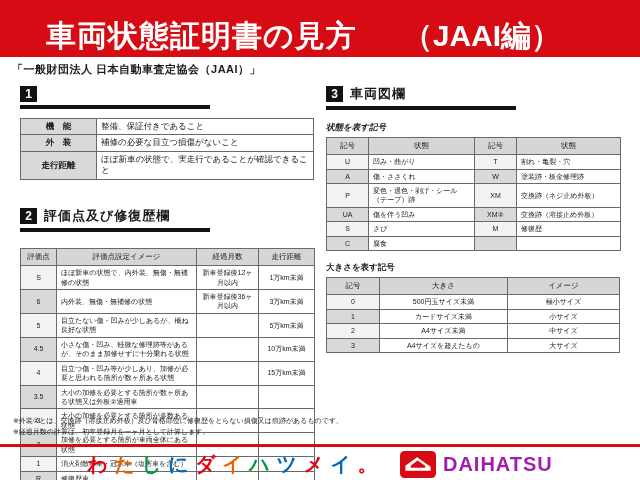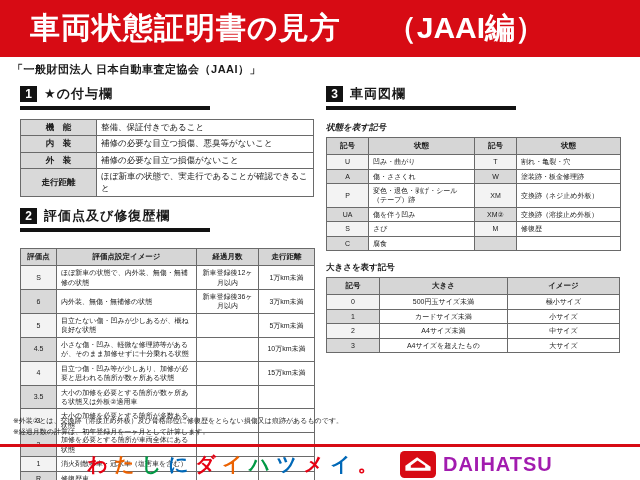--- a/index.html
+++ b/index.html
@@ -4,21 +4,21 @@
 <style>
   html,body{margin:0;padding:0;}
   body{
     width:640px;height:480px;position:relative;overflow:hidden;background:#ffffff;
     font-family:"Liberation Sans","DejaVu Sans",sans-serif;color:#1a1a1a;
     -webkit-font-smoothing:antialiased;
   }
   
   .banner{
     position:absolute;top:0;left:0;width:640px;height:57px;background:#d70b14;
-    display:flex;align-items:center;padding-left:30px;box-sizing:border-box;color:#fff;
+    display:flex;align-items:flex-end;padding-left:46px;box-sizing:border-box;color:#fff;
   }
   .banner-main{font-size:30px;font-weight:bold;letter-spacing:1px;white-space:nowrap;}
   .banner-edition{font-size:30px;font-weight:bold;margin-left:46px;white-space:nowrap;}
   .subtitle{position:absolute;top:62px;left:12px;font-size:11px;font-weight:bold;letter-spacing:0.5px;}
 
   
   .sec{position:absolute;width:298px;}
   .sec1{top:84px;left:20px;}
   .sec2{top:206px;left:20px;}
   .sec3{top:84px;left:326px;}
@@ -31,21 +31,21 @@
     display:inline-flex;align-items:center;justify-content:center;flex:0 0 auto;
   }
   .sec-title{font-size:13px;font-weight:bold;letter-spacing:1px;white-space:nowrap;}
 
   
   table.t{border-collapse:collapse;width:294px;table-layout:fixed;background:#fff;}
   .t td,.t th{
     border:1px solid #6a6a6a;padding:2px 4px;font-size:7px;line-height:1.35;
     vertical-align:middle;box-sizing:border-box;overflow:hidden;
   }
-  .t th{background:#d6d6d6;font-weight:bold;text-align:center;font-size:7.5px;padding:3px 2px;}
+  .t th{background:#d6d6d6;font-weight:normal;text-align:center;font-size:7.5px;padding:3px 2px;}
 
   .t1{margin-top:9px;}
   .t1 td{height:16px;font-size:8.5px;}
   .t1 td.lbl{background:#d9d9d9;text-align:center;font-weight:bold;}
 
   .t2{margin-top:16px;}
   .t2 tbody td{height:13px;}
   .t2 td:nth-child(1),.t2 td:nth-child(3),.t2 td:nth-child(4){text-align:center;}
   .t2 tbody tr:nth-child(odd)  td:nth-child(1){background:#f3f3f3;}
   .t2 tbody tr:nth-child(even) td:nth-child(1){background:#d9d9d9;}
@@ -83,37 +83,32 @@
 
 <div class="banner">
   <span class="banner-main">車両状態証明書の見方</span>
   <span class="banner-edition">（JAAI編）</span>
 </div>
 <div class="subtitle">「一般財団法人 日本自動車査定協会（JAAI）」</div>
 
 <section class="sec sec1">
   <div class="sec-head">
     <span class="sec-num">1</span>
-    <span class="sec-title">★の付与欄</span>
   </div>
   <table class="t t1">
     <colgroup>
         <col style="width:76px">
         <col>
       </colgroup>
     <tbody>
   <tr>
     <td class="lbl">機　能</td>
     <td>整備、保証付きであること</td>
   </tr>
 
-  <tr>
-    <td class="lbl">内　装</td>
-    <td>補修の必要な目立つ損傷、悪臭等がないこと</td>
-  </tr>
 
   <tr>
     <td class="lbl">外　装</td>
     <td>補修の必要な目立つ損傷がないこと</td>
   </tr>
 
   <tr>
     <td class="lbl">走行距離</td>
     <td>ほぼ新車の状態で、実走行であることが確認できること</td>
   </tr>

